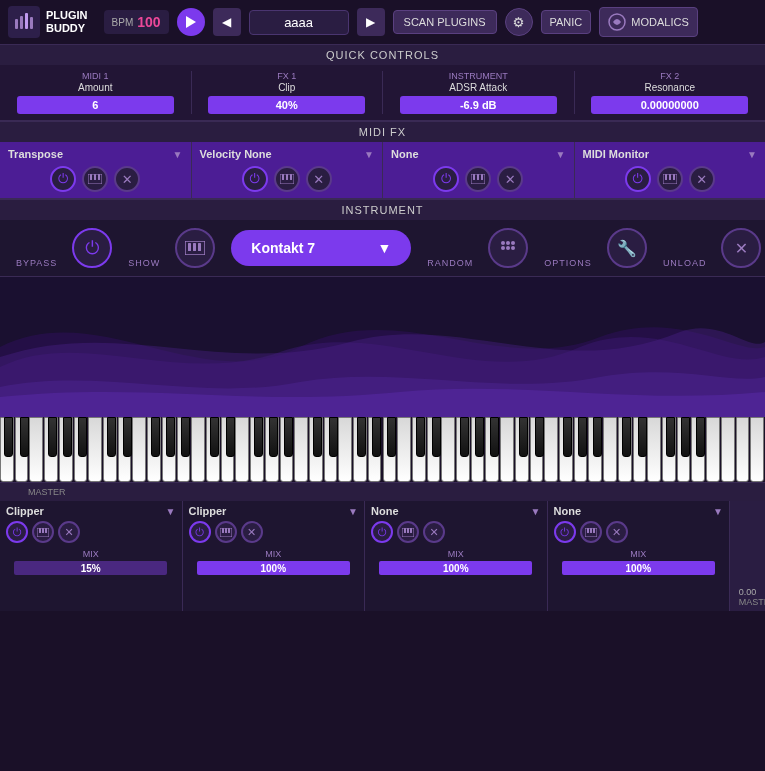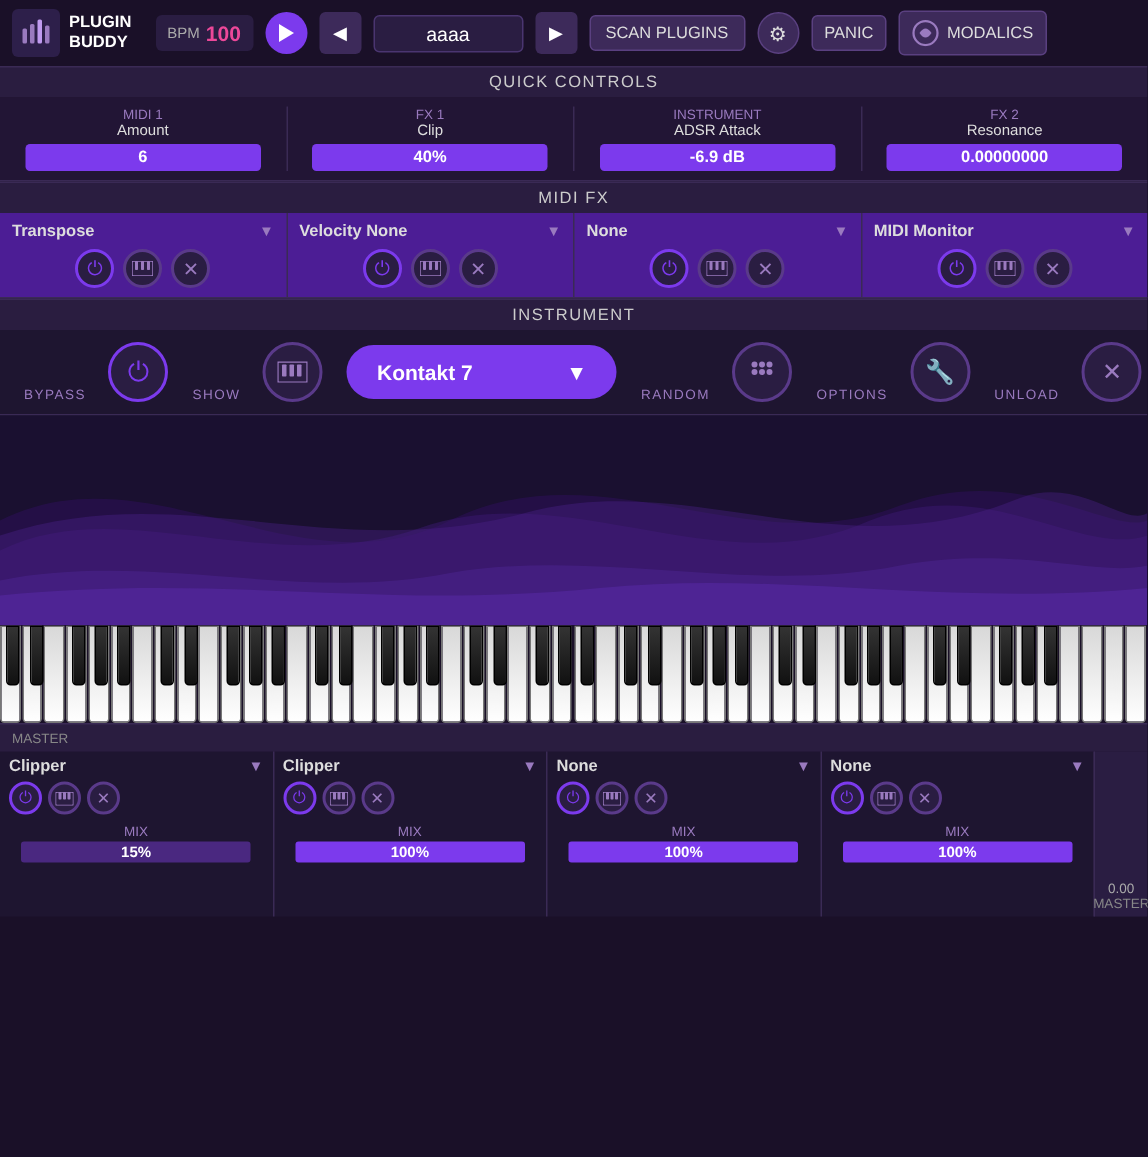--- a/index.html
+++ b/index.html
@@ -404,20 +404,21 @@
       align-items: center;
       justify-content: center;
       color: #fff;
       font-size: 10px;
       font-weight: bold;
     }
     .master-label {
       font-size: 9px;
       color: #888;
       text-transform: uppercase;
+      margin-left: 20px;
     }
     .master-panel {
       width: 36px;
       background: #2a1d42;
       border-left: 1px solid #3a2a55;
       display: flex;
       flex-direction: column;
       align-items: center;
       justify-content: flex-end;
       padding-bottom: 4px;

